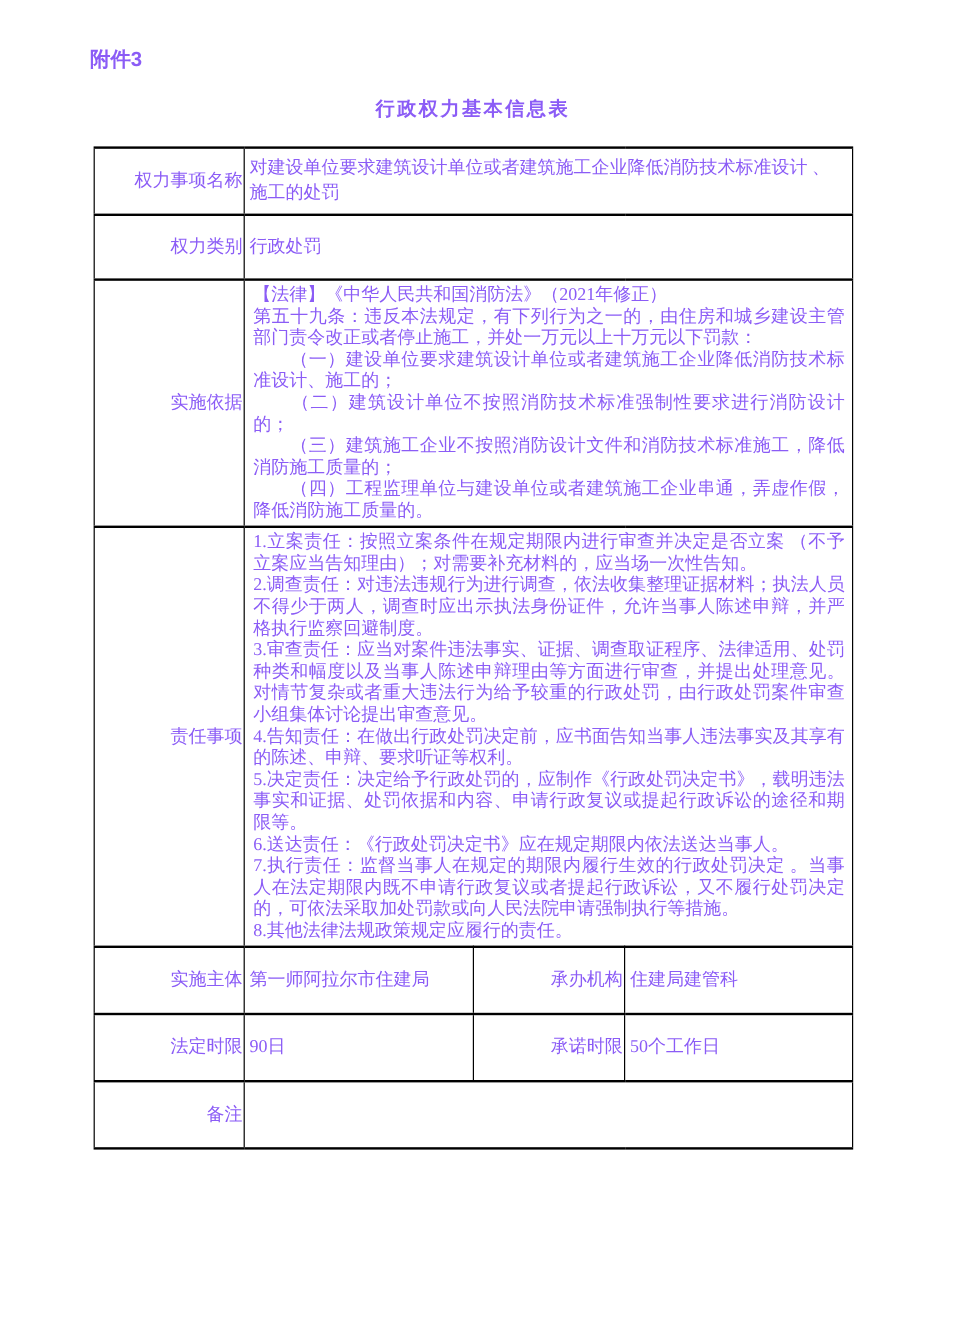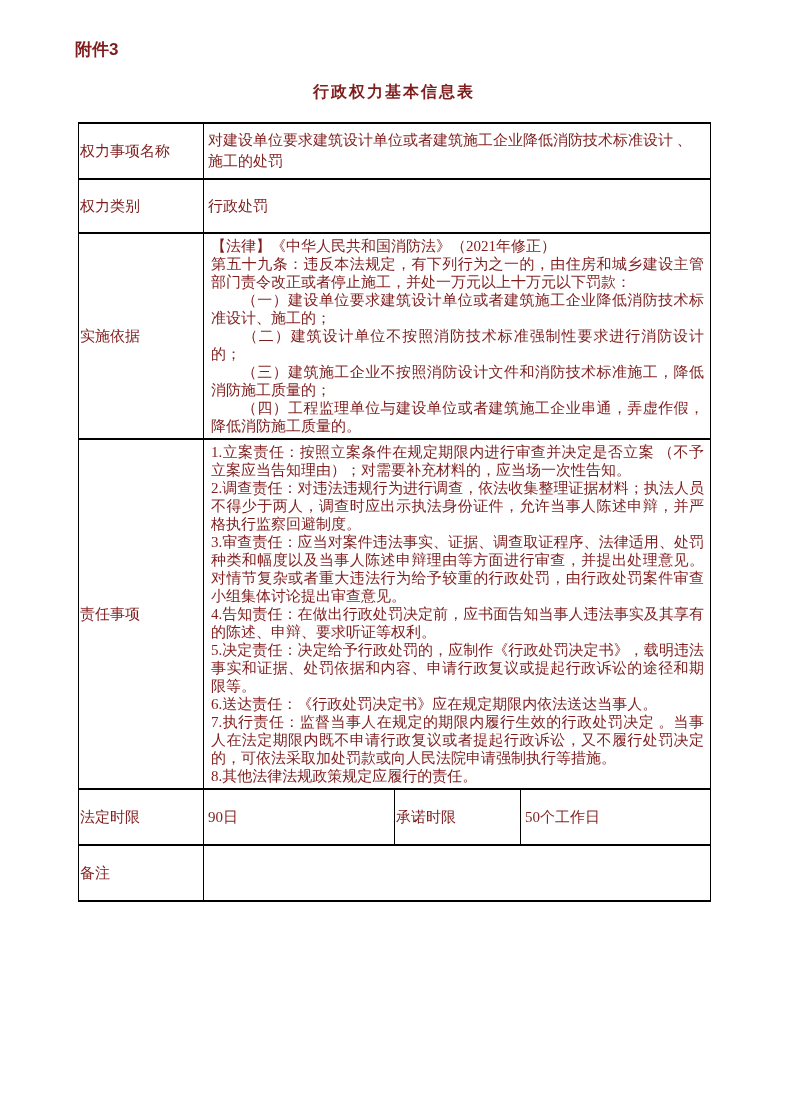--- a/index.html
+++ b/index.html
@@ -5,21 +5,21 @@
   html, body {
     margin: 0;
     padding: 0;
     background: #ffffff;
   }
   .page {
     position: relative;
     width: 794px;
     height: 1108px;
     background: #ffffff;
-    color: #7f1d1d;
+    color: #8b5cf6;
     font-family: "Liberation Serif", serif;
     overflow: hidden;
   }
   .attachment {
     position: absolute;
     left: 75px;
     top: 40px;
     font-family: "Liberation Sans", sans-serif;
     font-weight: bold;
     font-size: 17px;
@@ -48,21 +48,21 @@
   table.info-table td {
     border-top: 2px solid #000;
     border-bottom: 2px solid #000;
     border-left: 1.5px solid #000;
     border-right: 1.5px solid #000;
     font-size: 15px;
     vertical-align: middle;
     overflow: hidden;
   }
   td.lbl {
-    text-align: left;
+    text-align: right;
     padding: 2px 1px;
     line-height: 19px;
   }
   td.val-center {
     text-align: left;
     padding: 2px 4px;
     line-height: 21px;
   }
   td.val-text {
     text-align: justify;
@@ -118,20 +118,26 @@
       <td class="val-text" colspan="3">1.立案责任：按照立案条件在规定期限内进行审查并决定是否立案 （不予立案应当告知理由）；对需要补充材料的，应当场一次性告知。
 2.调查责任：对违法违规行为进行调查，依法收集整理证据材料；执法人员不得少于两人，调查时应出示执法身份证件，允许当事人陈述申辩，并严格执行监察回避制度。
 3.审查责任：应当对案件违法事实、证据、调查取证程序、法律适用、处罚种类和幅度以及当事人陈述申辩理由等方面进行审查，并提出处理意见。对情节复杂或者重大违法行为给予较重的行政处罚，由行政处罚案件审查小组集体讨论提出审查意见。
 4.告知责任：在做出行政处罚决定前，应书面告知当事人违法事实及其享有的陈述、申辩、要求听证等权利。
 5.决定责任：决定给予行政处罚的，应制作《行政处罚决定书》，载明违法事实和证据、处罚依据和内容、申请行政复议或提起行政诉讼的途径和期限等。
 6.送达责任：《行政处罚决定书》应在规定期限内依法送达当事人。
 7.执行责任：监督当事人在规定的期限内履行生效的行政处罚决定 。当事人在法定期限内既不申请行政复议或者提起行政诉讼，又不履行处罚决定的，可依法采取加处罚款或向人民法院申请强制执行等措施。
 8.其他法律法规政策规定应履行的责任。</td>
     </tr>
 
+    <tr class="h50">
+      <td class="lbl">实施主体</td>
+      <td class="val-center">第一师阿拉尔市住建局</td>
+      <td class="lbl">承办机构</td>
+      <td class="val-center">住建局建管科</td>
+    </tr>
 
 
 
     <tr class="h50">
       <td class="lbl">法定时限</td>
       <td class="val-center">90日</td>
       <td class="lbl">承诺时限</td>
       <td class="val-center">50个工作日</td>
     </tr>
 

